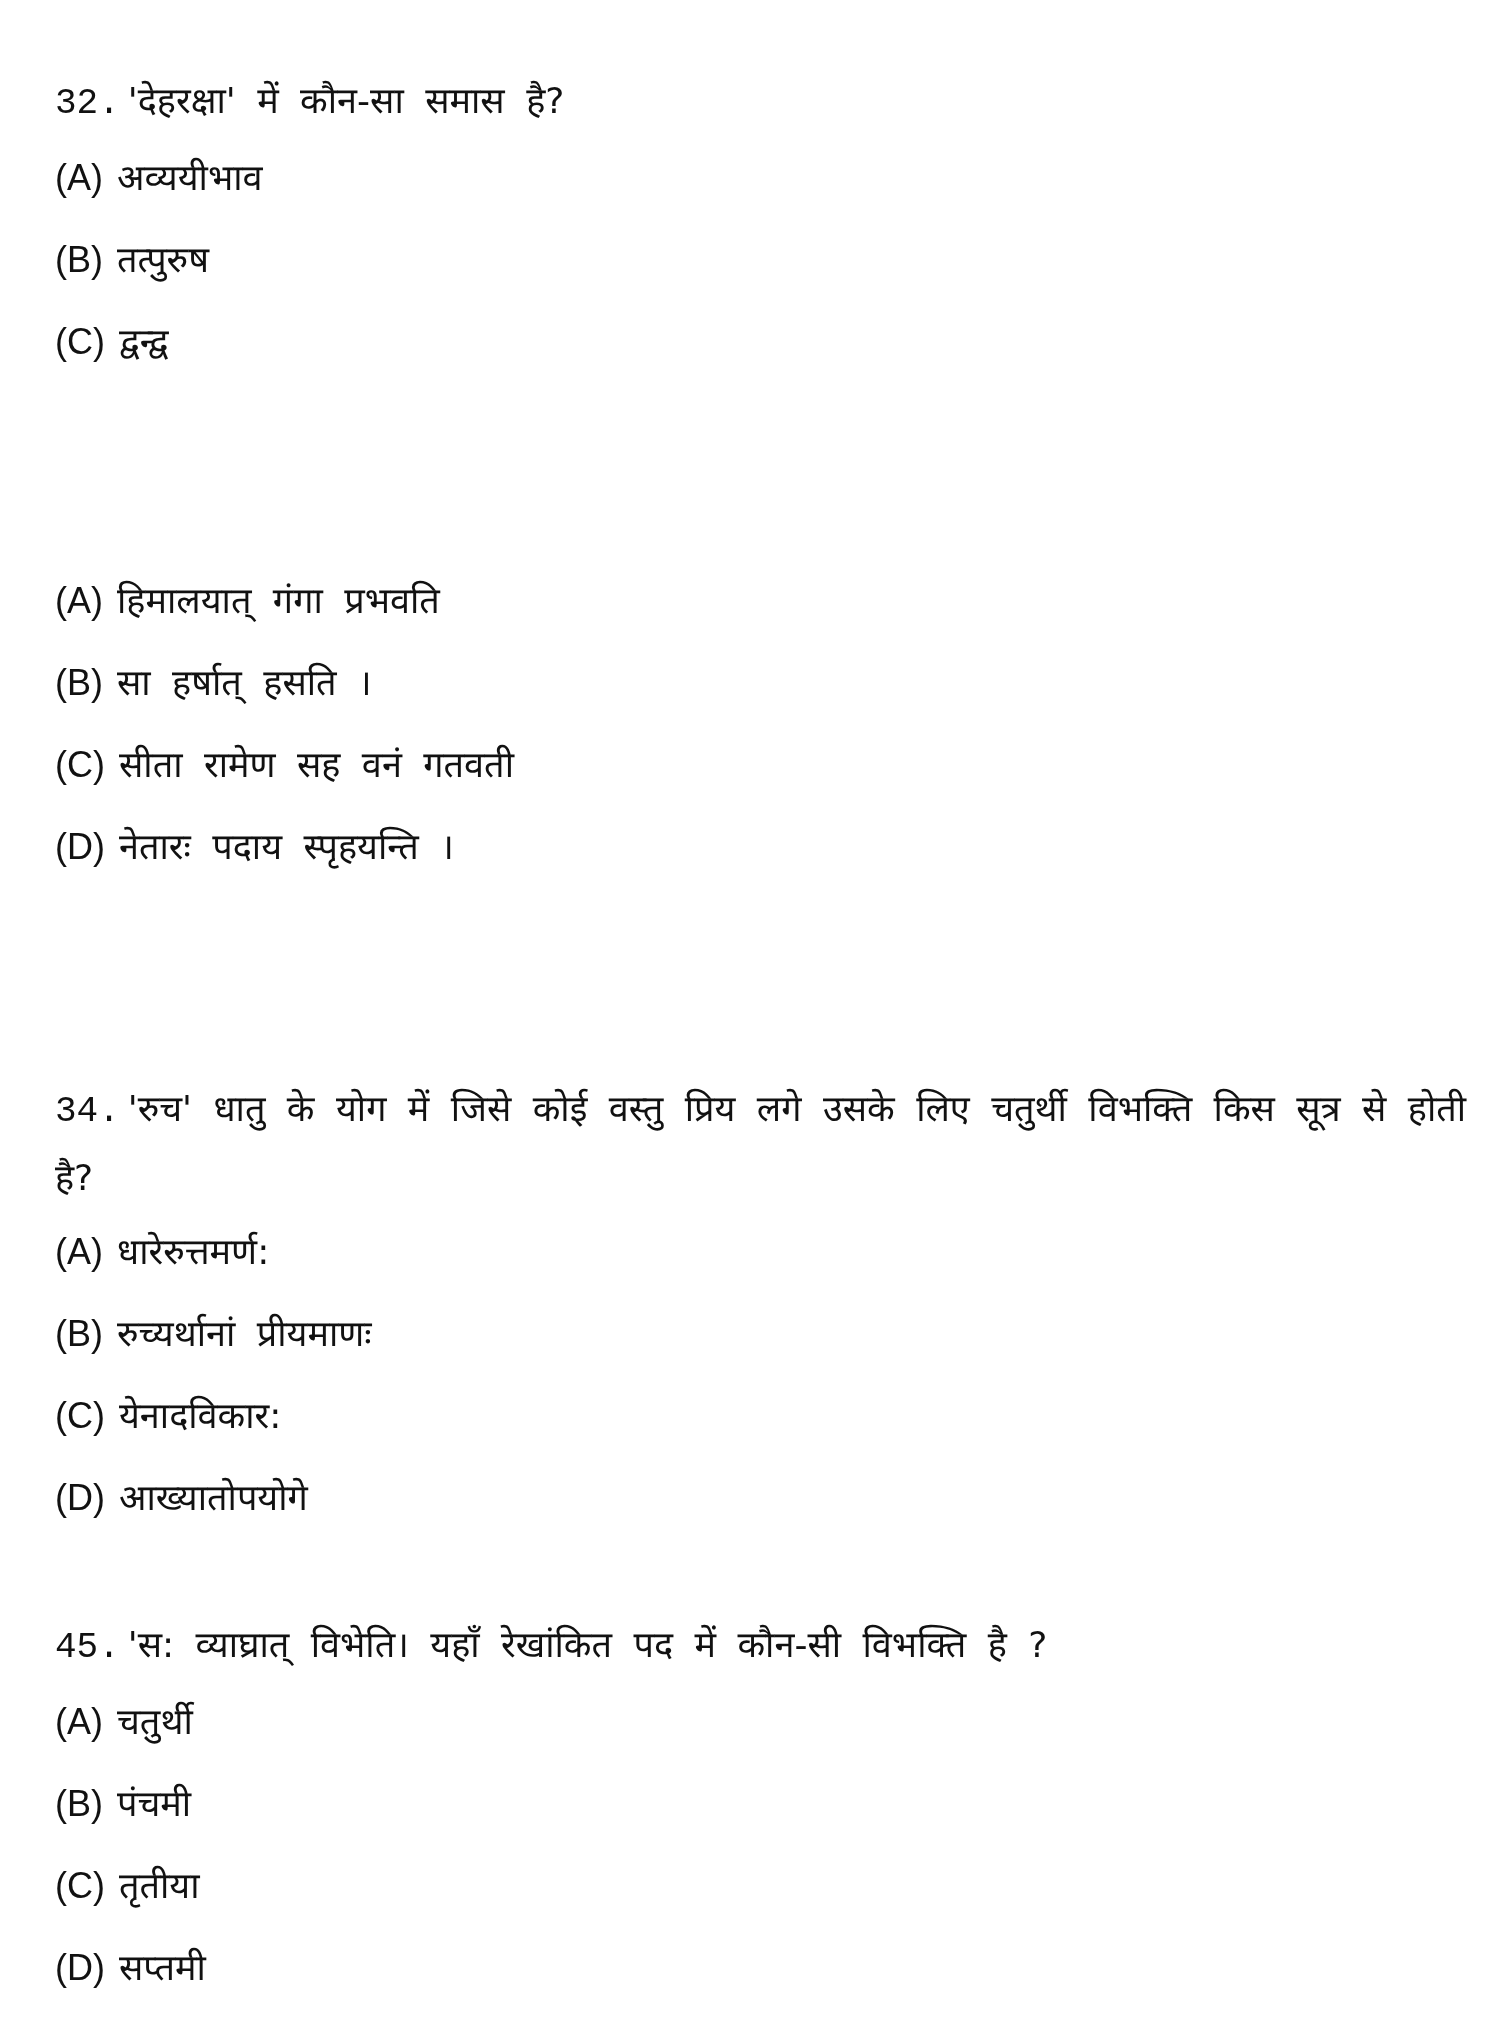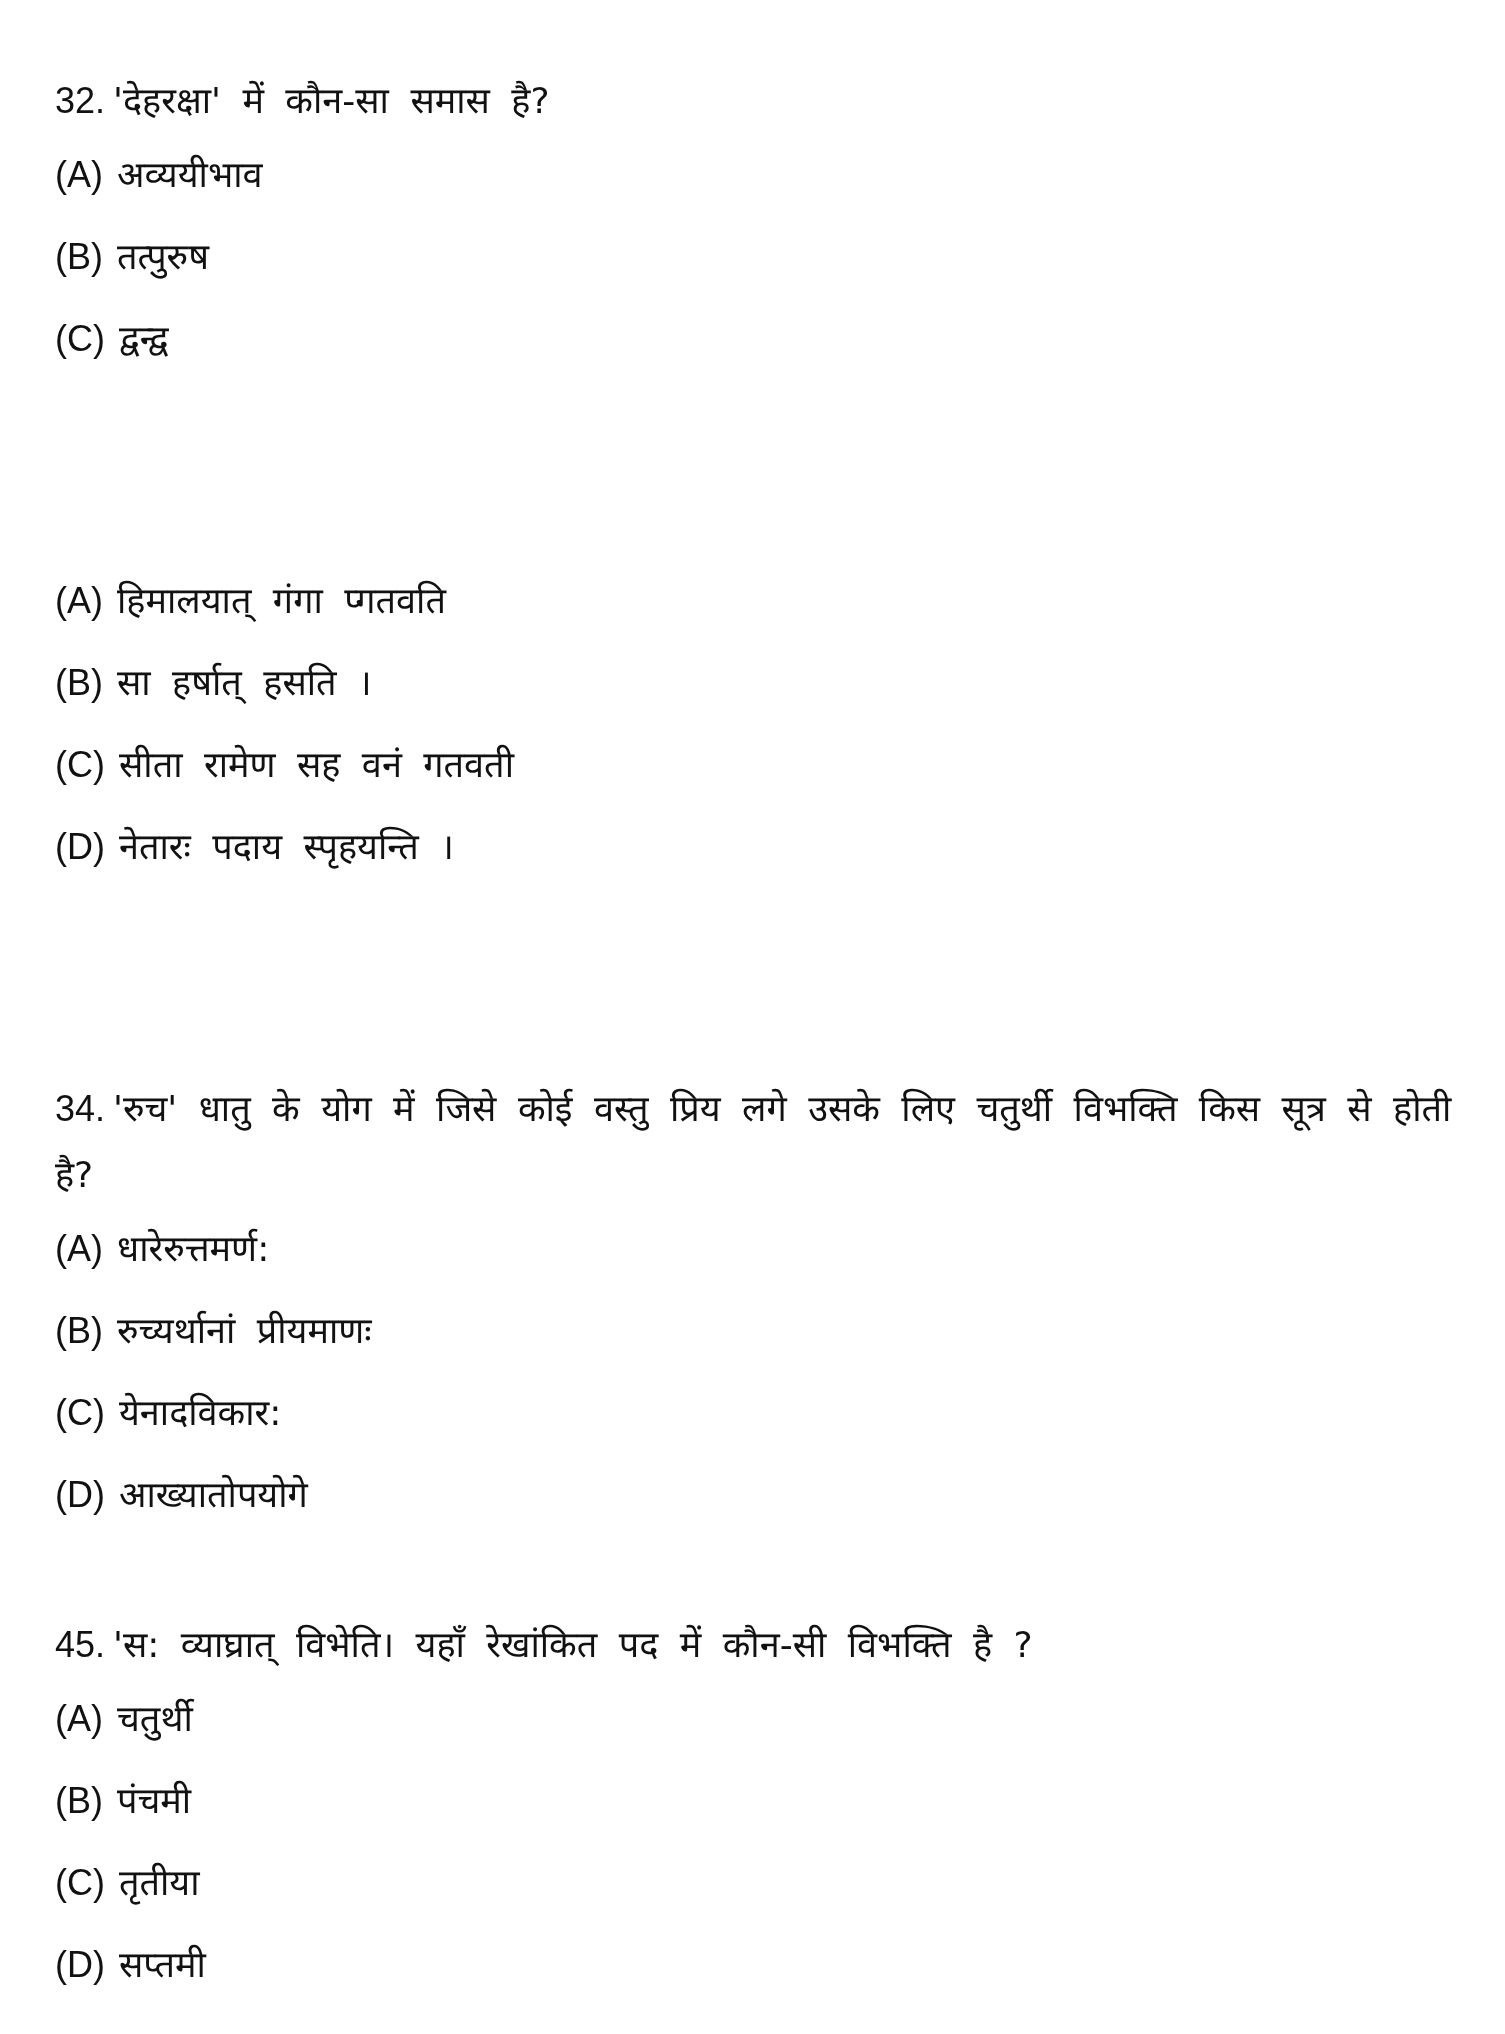--- a/index.html
+++ b/index.html
@@ -30,21 +30,21 @@
       font-size: 36px;
       line-height: 66px;
       word-spacing: 10px;
       white-space: nowrap;
     }
     .q-line.wrap {
       white-space: normal;
       line-height: 66px;
     }
     .q-num {
-      font-family: Liberation Sans, sans-serif;
+      font-family: Liberation Mono, monospace;
       margin-right: 8px;
     }
     .option {
       font-size: 36px;
       line-height: 82px;
       height: 82px;
       white-space: nowrap;
       word-spacing: 10px;
     }
     .opt-label {
@@ -71,21 +71,21 @@
     <div class="option">
       <span class="opt-label">(B)</span><span class="opt-text">तत्पुरुष</span>
     </div>
     <div class="option">
       <span class="opt-label">(C)</span><span class="opt-text">द्वन्द्व</span>
     </div>
   </div>
 
   <div class="question" style="top:560px;">
     <div class="option">
-      <span class="opt-label">(A)</span><span class="opt-text">हिमालयात् गंगा प्गतवति</span>
+      <span class="opt-label">(A)</span><span class="opt-text">हिमालयात् गंगा प्रभवति</span>
     </div>
     <div class="option">
       <span class="opt-label">(B)</span><span class="opt-text">सा हर्षात् हसति ।</span>
     </div>
     <div class="option">
       <span class="opt-label">(C)</span><span class="opt-text">सीता रामेण सह वनं गतवती</span>
     </div>
     <div class="option">
       <span class="opt-label">(D)</span><span class="opt-text">नेतारः पदाय स्पृहयन्ति ।</span>
     </div>

